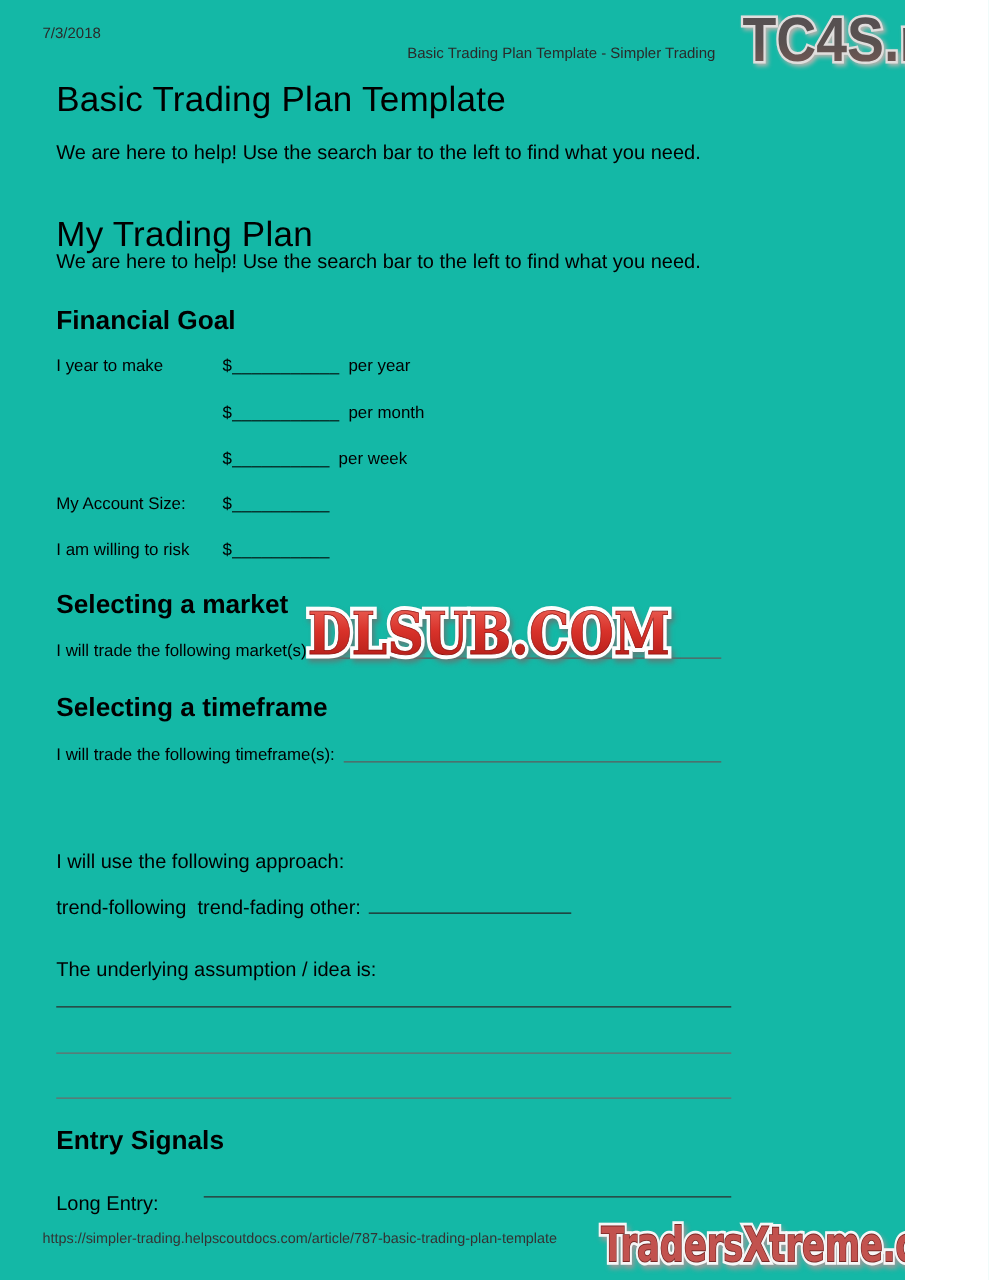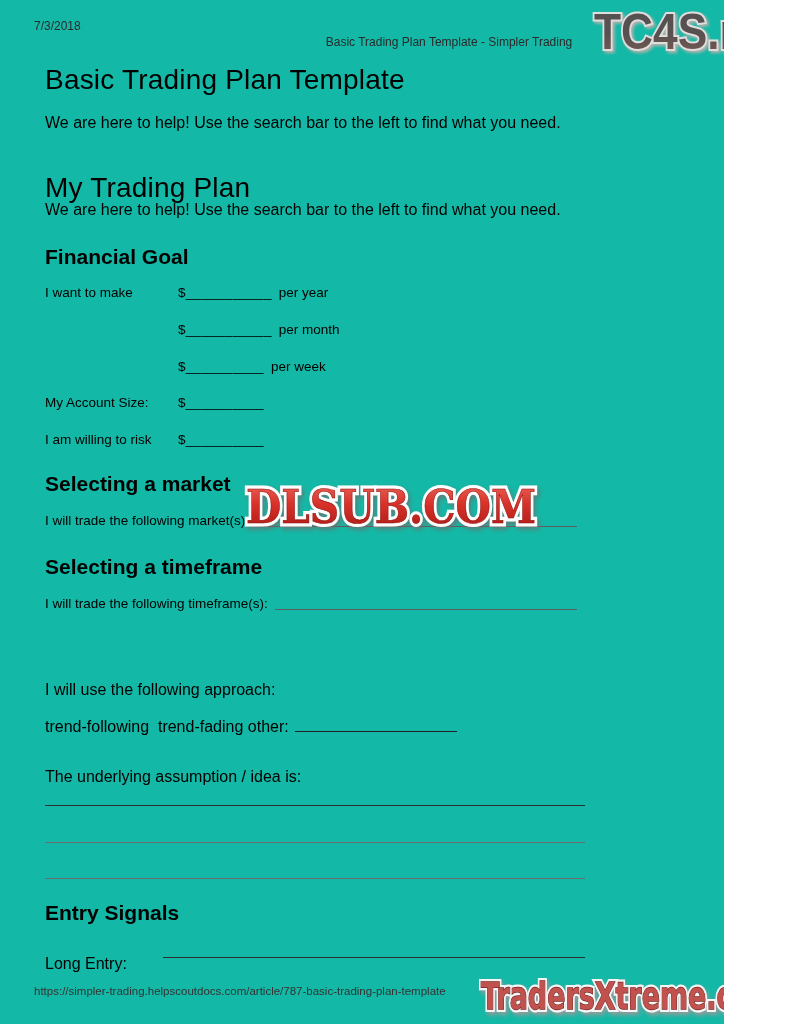--- a/index.html
+++ b/index.html
@@ -84,21 +84,21 @@
   </svg>
 
   <div class="h1 t-title">Basic Trading Plan Template</div>
   <div class="body-text t-intro">We are here to help! Use the search bar to the left to find what you need.</div>
   <div class="h1 t-subtitle">My Trading Plan</div>
   <div class="body-text t-intro2">We are here to help! Use the search bar to the left to find what you need.</div>
 
   <div class="h2 t-fin">Financial Goal</div>
 
   <div class="fin-row r1">
-    <span class="fin-label">I want to make</span><span class="fin-amount">$___________</span><span class="fin-suffix">per year</span>
+    <span class="fin-label">I year to make</span><span class="fin-amount">$___________</span><span class="fin-suffix">per year</span>
   </div>
   <div class="fin-row r2">
     <span class="fin-label"></span><span class="fin-amount">$___________</span><span class="fin-suffix">per month</span>
   </div>
   <div class="fin-row r3">
     <span class="fin-label"></span><span class="fin-amount">$__________</span><span class="fin-suffix">per week</span>
   </div>
   <div class="fin-row r5">
     <span class="fin-label">I am willing to risk</span><span class="fin-amount">$__________</span><span class="fin-suffix"></span>
   </div>

